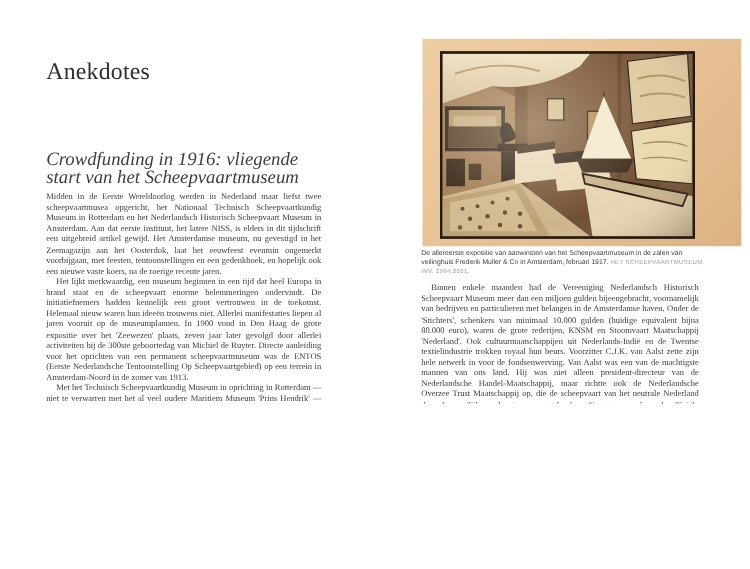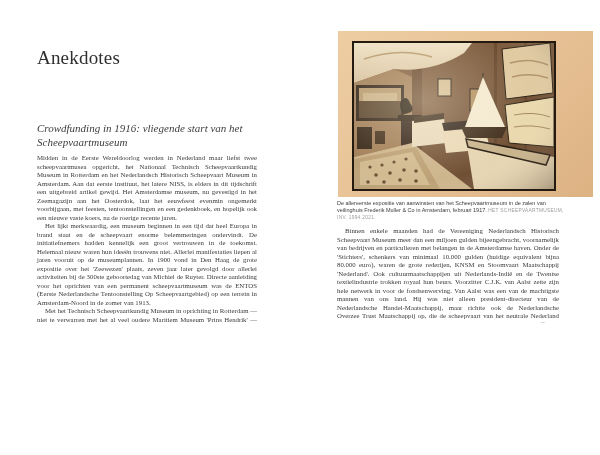--- a/index.html
+++ b/index.html
@@ -3,21 +3,21 @@
 <meta charset="utf-8">
 <style>
   html,body{margin:0;padding:0;background:#ffffff;}
   .spread{position:relative;width:600px;height:323px;background:#ffffff;overflow:hidden;
           font-family:"Liberation Serif",serif;color:#383838;}
 
   
   .page-title{position:absolute;left:37px;top:46px;font-size:19px;line-height:24px;
               font-weight:400;color:#2f2f2f;letter-spacing:.2px;}
   .subtitle{position:absolute;left:37px;top:122px;width:228px;font-style:italic;
-            font-size:11px;line-height:13.5px;color:#3d3d3d;}
+            font-size:15px;line-height:13.5px;color:#3d3d3d;}
   .body-col{position:absolute;font-size:6.8px;line-height:8.5px;text-align:justify;
             color:#3a3a3a;}
   .body-left{left:37px;top:154px;width:220px;}
   .body-right{left:337px;top:227px;width:222px;}
   .body-col p{margin:0;}
   .body-col p + p{text-indent:8px;}
   .body-right p{text-indent:8px;}
 
   
   .footer{position:absolute;top:430px;font-family:"Liberation Sans",sans-serif;

